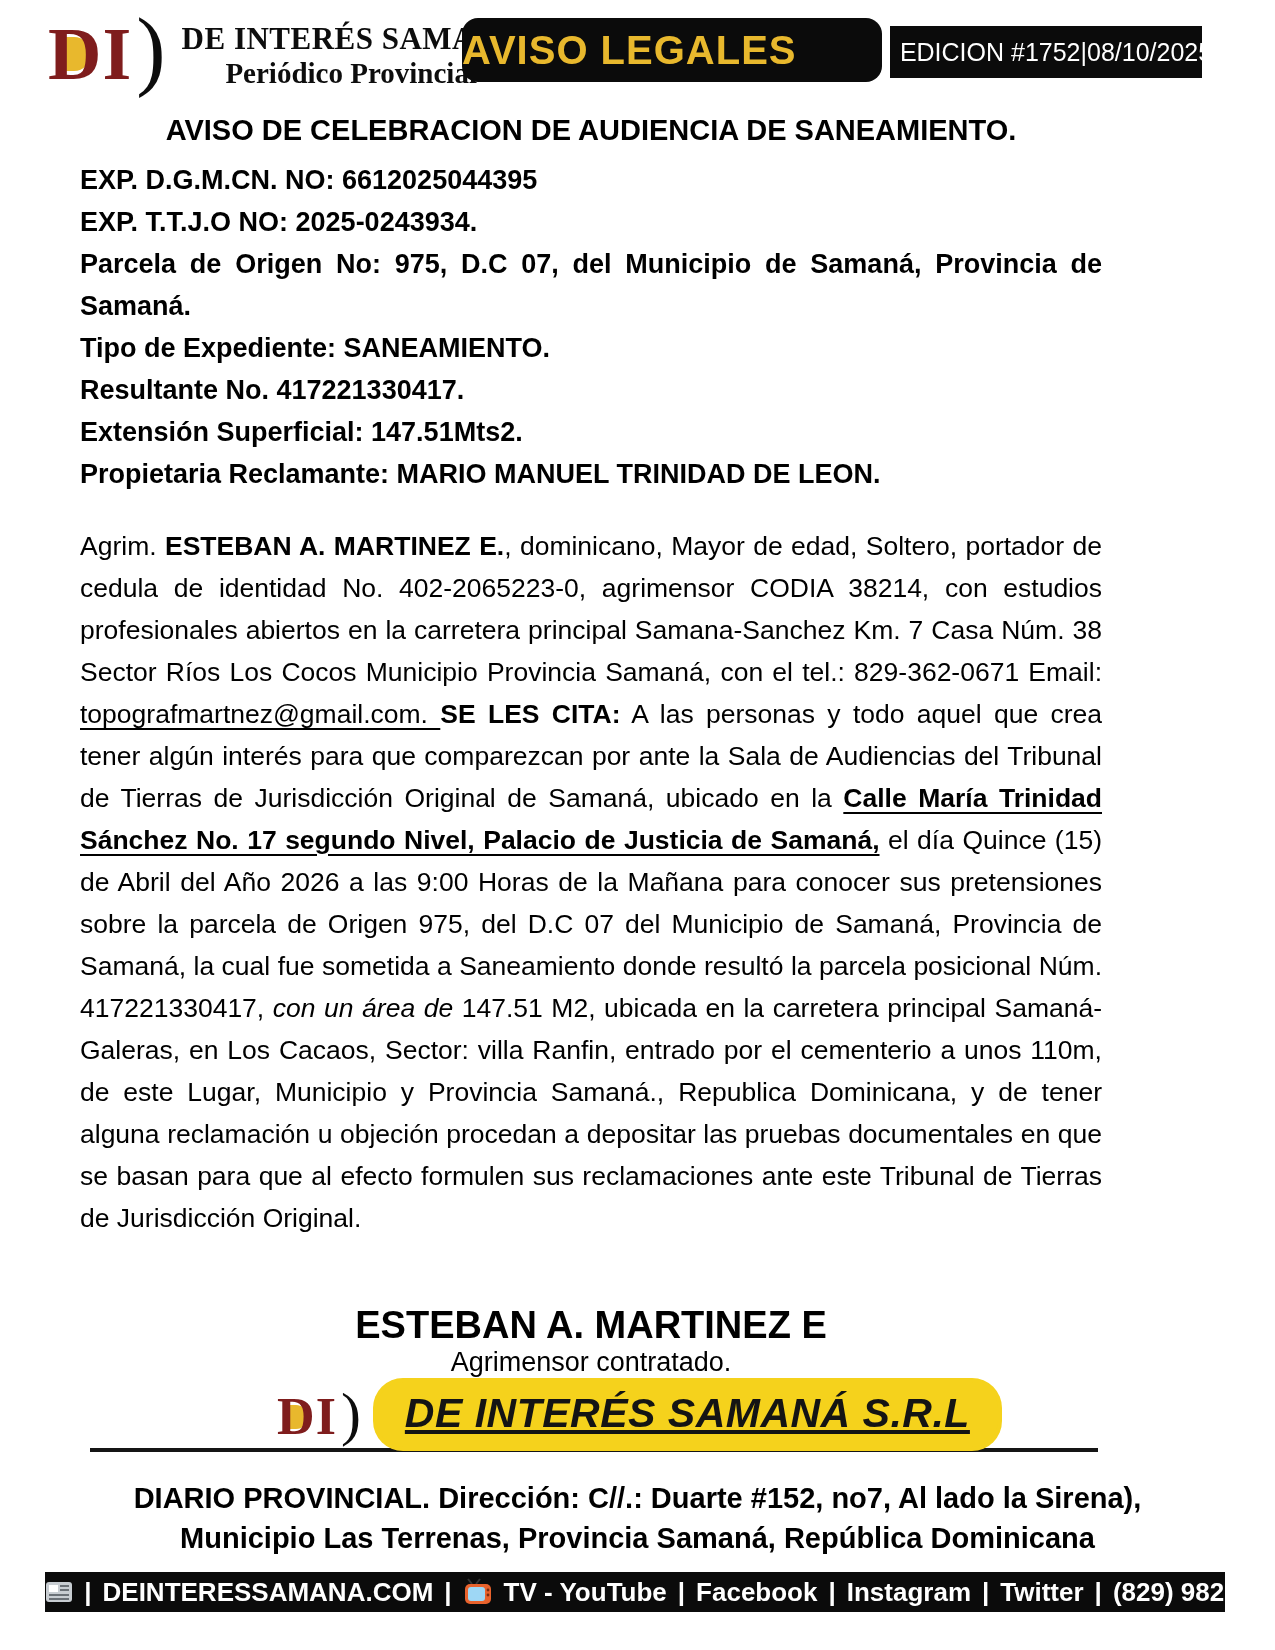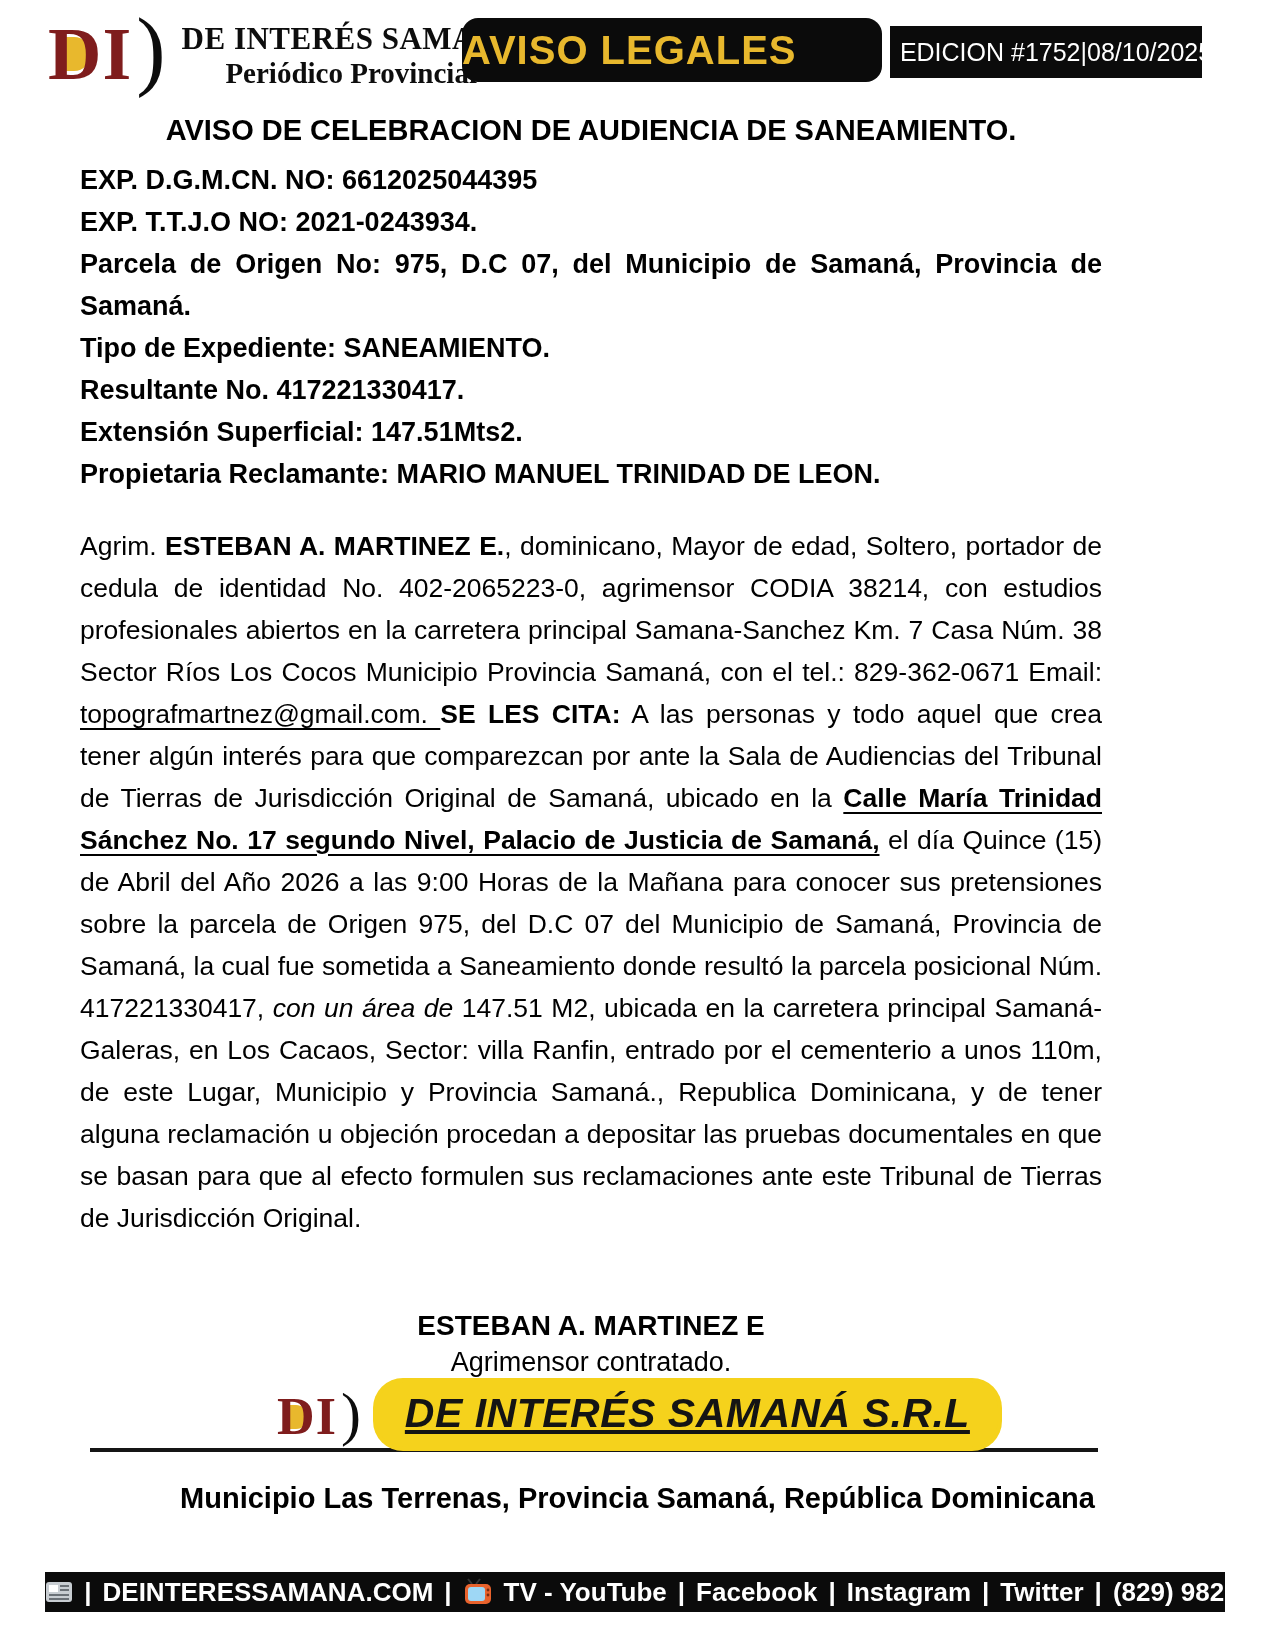--- a/index.html
+++ b/index.html
@@ -68,21 +68,21 @@
   .body-text{
     margin-top:30px;font-size:26.5px;line-height:42px;text-align:justify;color:#000;
   }
   .rt-regular{font-weight:400;}
   .rt-bold{font-weight:bold;}
   .rt-italic{font-style:italic;}
   .rt-underline{text-decoration:underline;text-underline-offset:5px;}
   .rt-bold-underline{font-weight:bold;text-decoration:underline;text-underline-offset:5px;}
 
   .signature{margin-top:68px;text-align:center;line-height:37px;color:#000;}
-  .sig-name{font-size:28px;font-weight:bold;}
+  .sig-name{font-size:38px;font-weight:bold;}
   .sig-role{font-size:27px;}
   .sig-codia{font-size:27px;}
 
   .rule{margin-top:30px;margin-left:10px;width:1008px;border:none;border-top:4px solid #151515;}
 
   
   .footer-logo-row{
     position:absolute;left:0;top:1382px;width:1275px;
     display:flex;align-items:center;justify-content:center;gap:16px;
   }
@@ -130,21 +130,21 @@
   <div class="edition-box">
     <span class="edition-label">EDICION #1752|08/10/2025</span>
   </div>
 </header>
 
 <main class="doc">
   <h1 class="notice-title">AVISO DE CELEBRACION DE AUDIENCIA DE SANEAMIENTO.</h1>
 
   <section class="meta">
     <div class="meta-line">EXP. D.G.M.CN. NO: 6612025044395</div>
-    <div class="meta-line">EXP. T.T.J.O NO: 2021-0243934.</div>
+    <div class="meta-line">EXP. T.T.J.O NO: 2025-0243934.</div>
     <div class="meta-line">Parcela de Origen No: 975, D.C 07, del Municipio de Samaná, Provincia de Samaná.</div>
     <div class="meta-line">Tipo de Expediente: SANEAMIENTO.</div>
     <div class="meta-line">Resultante No. 417221330417.</div>
     <div class="meta-line">Extensión Superficial: 147.51Mts2.</div>
     <div class="meta-line">Propietaria Reclamante: MARIO MANUEL TRINIDAD DE LEON.</div>
   </section>
 
   <p class="body-text"><span class="rt-regular">Agrim. </span><span class="rt-bold">ESTEBAN A. MARTINEZ E.</span><span class="rt-regular">, dominicano, Mayor de edad, Soltero, portador de cedula de identidad No. 402-2065223-0, agrimensor CODIA 38214, con estudios profesionales abiertos en la carretera principal Samana-Sanchez Km. 7 Casa Núm. 38 Sector Ríos Los Cocos Municipio Provincia Samaná, con el tel.: 829-362-0671 Email: </span><span class="rt-underline">topografmartnez@gmail.com. </span><span class="rt-bold">SE LES CITA:</span><span class="rt-regular"> A las personas y todo aquel que crea tener algún interés para que comparezcan por ante la Sala de Audiencias del Tribunal de Tierras de Jurisdicción Original de Samaná, ubicado en la </span><span class="rt-bold-underline">Calle María Trinidad Sánchez No. 17 segundo Nivel, Palacio de Justicia de Samaná,</span><span class="rt-regular"> el día Quince (15) de Abril del Año 2026 a las 9:00 Horas de la Mañana para conocer sus pretensiones sobre la parcela de Origen 975, del D.C 07 del Municipio de Samaná, Provincia de Samaná, la cual fue sometida a Saneamiento donde resultó la parcela posicional Núm. 417221330417, </span><span class="rt-italic">con un área de</span><span class="rt-regular"> 147.51 M2, ubicada en la carretera principal Samaná-Galeras, en Los Cacaos, Sector: villa Ranfin, entrado por el cementerio a unos 110m, de este Lugar, Municipio y Provincia Samaná., Republica Dominicana, y de tener alguna reclamación u objeción procedan a depositar las pruebas documentales en que se basan para que al efecto formulen sus reclamaciones ante este Tribunal de Tierras de Jurisdicción Original.</span></p>
 
   <section class="signature">
@@ -159,20 +159,21 @@
 <div class="footer-logo-row">
   <span>
     <span class="di-mark di-mark-small">DI</span><span class="di-paren di-paren-small">)</span>
   </span>
   <span class="company-pill">
     <span class="company-pill-label">DE INTERÉS SAMANÁ S.R.L</span>
   </span>
 </div>
 
 <div class="footer-address">
+  <div>DIARIO PROVINCIAL. Dirección: C//.: Duarte #152, no7, Al lado la Sirena),</div>
   <div>Municipio Las Terrenas, Provincia Samaná, República Dominicana</div>
 </div>
 
 <div class="bottom-bar">
   <span>Leer</span>
   <span class="bar-icon">
     <svg width="28" height="24" viewBox="0 0 28 24" aria-hidden="true">
       <rect x="1" y="2" width="26" height="20" rx="3" fill="var(--newspaper-gray)"></rect>
       <rect x="4" y="5" width="9" height="7" fill="#ffffff"></rect>
       <rect x="15" y="5" width="9" height="2" fill="#6b7177"></rect>

